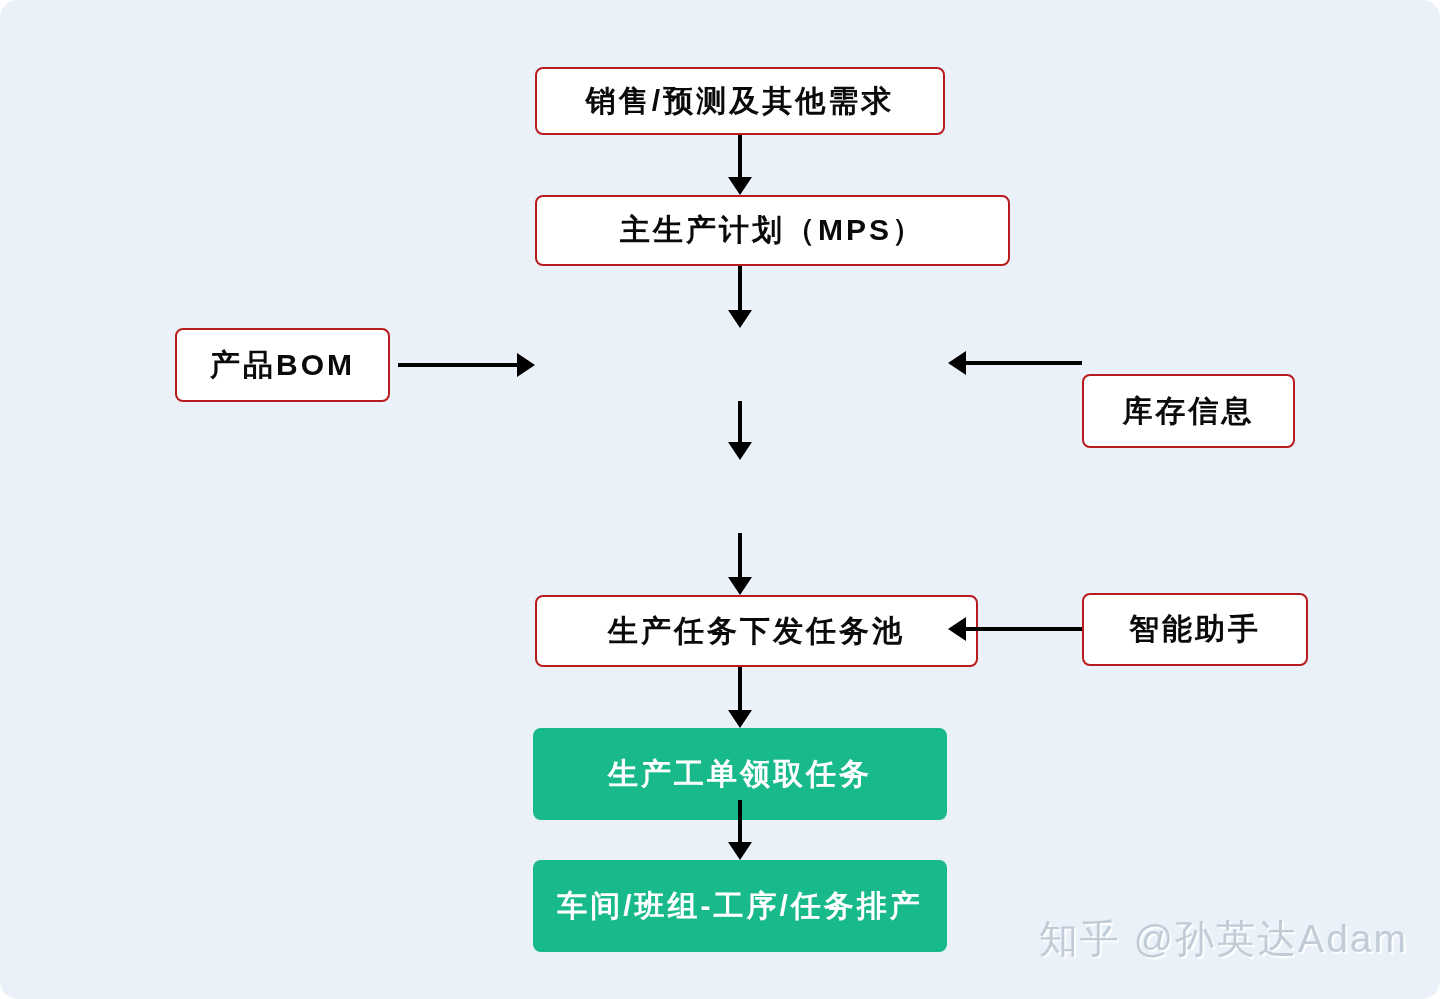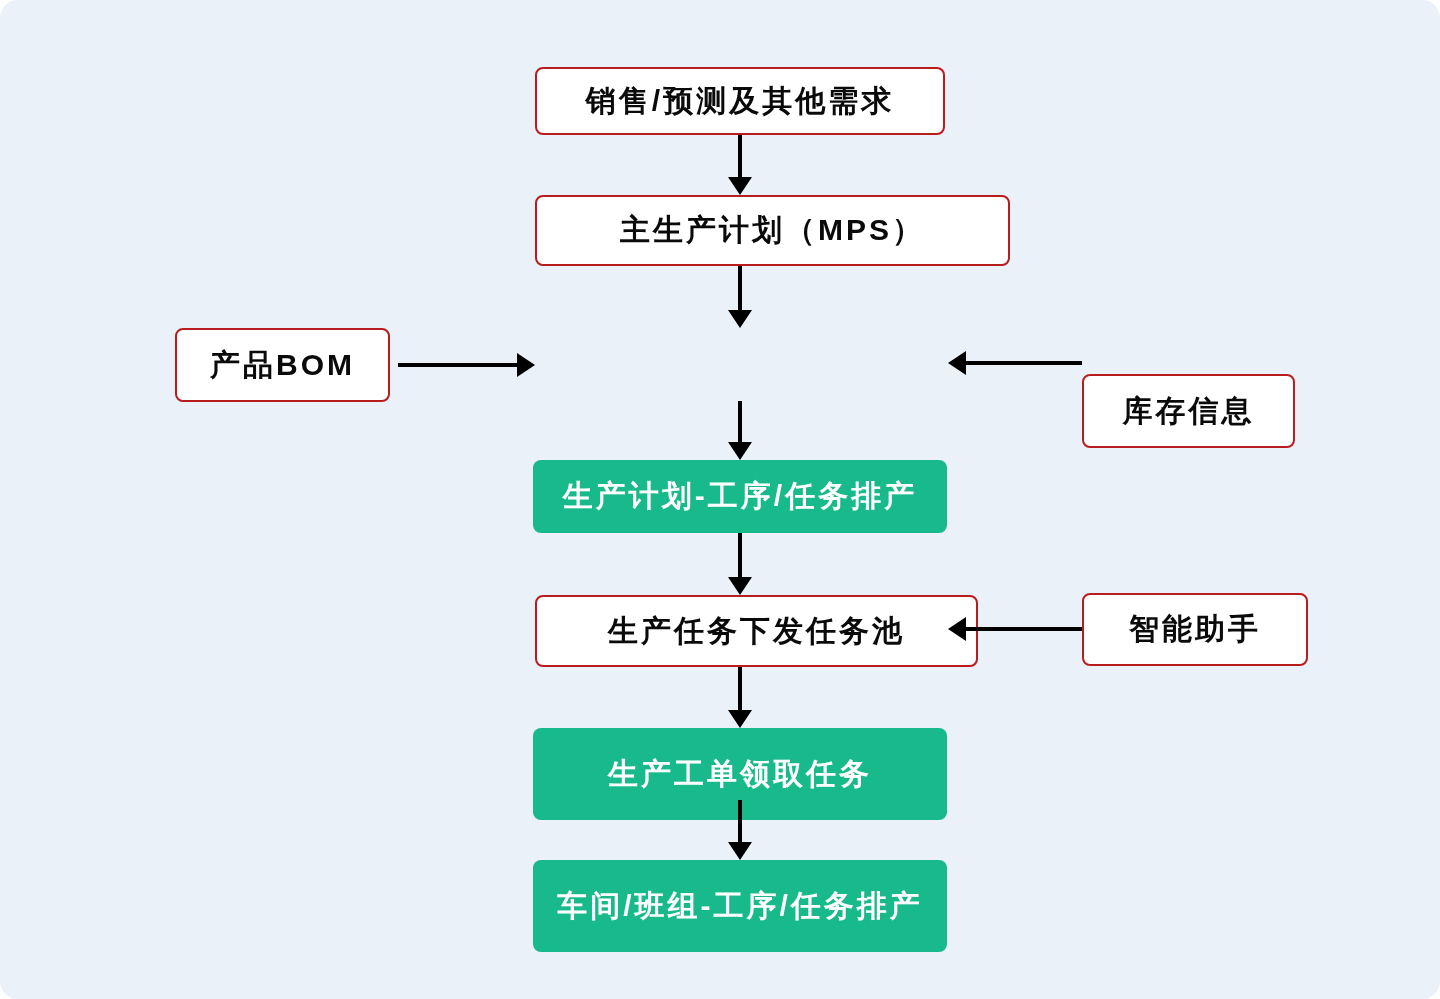--- a/index.html
+++ b/index.html
@@ -86,23 +86,20 @@
 
   <div class="node plain" style="left:535px; top:67px; width:410px; height:68px;">
     <span class="node-label">销售/预测及其他需求</span>
   </div>
 
   <div class="node plain" style="left:535px; top:195px; width:475px; height:71px;">
     <span class="node-label">主生产计划（MPS）</span>
   </div>
 
 
-  <div class="node accent" style="left:533px; top:460px; width:414px; height:73px;">
-    <span class="node-label">生产计划-工序/任务排产</span>
-  </div>
 
   <div class="node plain" style="left:535px; top:595px; width:443px; height:72px;">
     <span class="node-label">生产任务下发任务池</span>
   </div>
 
   <div class="node accent" style="left:533px; top:728px; width:414px; height:92px;">
     <span class="node-label">生产工单领取任务</span>
   </div>
 
   <div class="node accent" style="left:533px; top:860px; width:414px; height:92px;">
@@ -159,14 +156,15 @@
   <div class="harrow head-left" style="left:948px; top:351px; width:134px;">
     <i class="hline"></i>
     <i class="hhead"></i>
   </div>
 
   <div class="harrow head-left" style="left:948px; top:617px; width:134px;">
     <i class="hline"></i>
     <i class="hhead"></i>
   </div>
 
+  <div class="watermark">知乎 @孙英达Adam</div>
 
 </div>
 
 </body></html>

